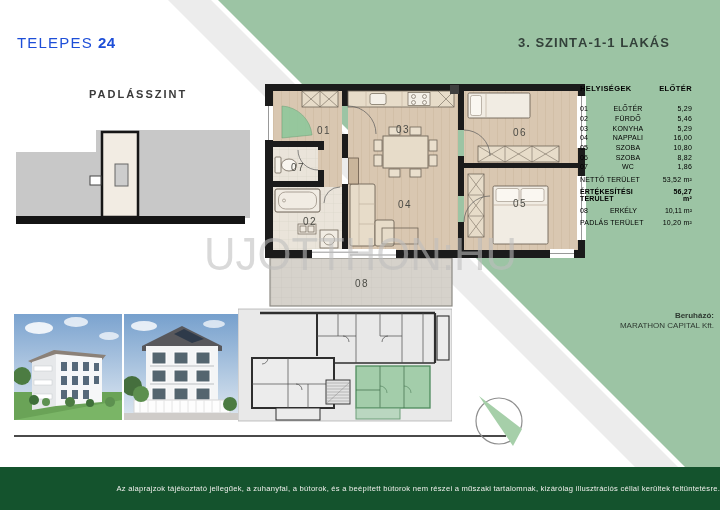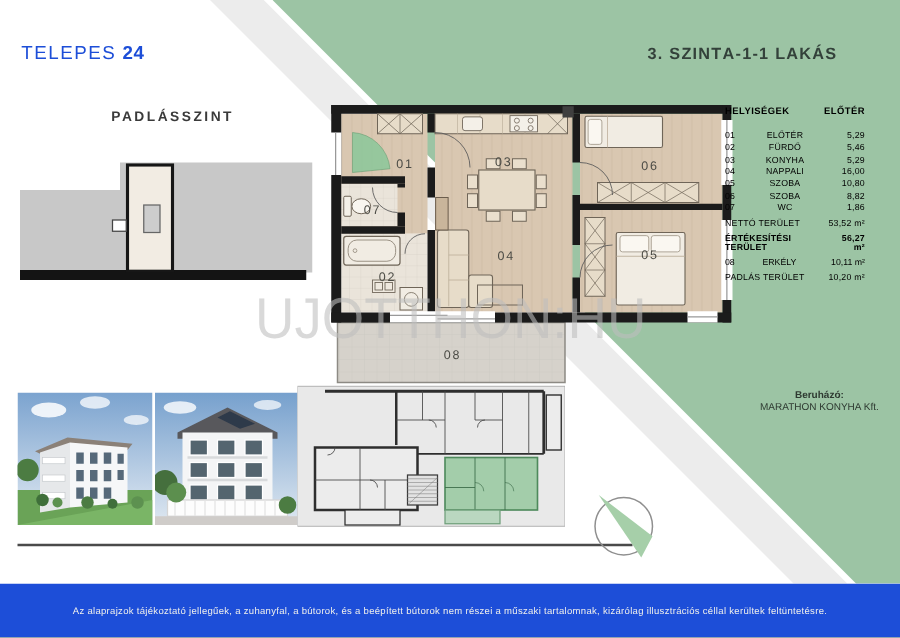--- a/index.html
+++ b/index.html
@@ -32,34 +32,34 @@
   .at-row{display:grid;grid-template-columns:15px 1fr 31px;font-size:7px;letter-spacing:.2px;height:9.7px;align-items:center;}
   .at-row .name{text-align:center;}
   .at-row .val{text-align:right;}
   .at-sum{display:flex;justify-content:space-between;font-size:7px;letter-spacing:.2px;margin-top:4.5px;align-items:baseline;}
   .at-sum.bold{font-weight:bold;margin-top:5px;}
   .at-extra{display:grid;grid-template-columns:15px 1fr 40px;font-size:7px;margin-top:5px;align-items:baseline;}
   .at-extra .name{text-align:center;}
   .at-extra .val{text-align:right;}
   .at-sum .val{text-align:right;}
   
-  .credits{position:absolute;right:17px;top:311px;text-align:center;color:#2e3a31;font-size:8px;line-height:9.5px;}
+  .credits{position:absolute;right:6px;top:311px;text-align:right;color:#2e3a31;font-size:8px;line-height:9.5px;}
   .credit-group{margin-bottom:7px;}
   .credit-group .role{font-weight:bold;}
   
   .watermark{
     position:absolute;left:204px;top:227px;z-index:6;
     font-size:46px;font-weight:400;color:rgba(190,190,190,.58);
     letter-spacing:0px;transform:scaleX(.95);transform-origin:left top;white-space:nowrap;
   }
   
   .rule{position:absolute;left:14px;top:435px;width:492px;height:2px;background:#4a4a4a;}
   
-  .footer{position:absolute;left:0;bottom:0;width:720px;height:43px;background:#1d4ed8;
-    display:flex;align-items:center;justify-content:center;}
+  .footer{position:absolute;left:0;bottom:0;width:720px;height:43px;background:#14532d;
+    display:flex;align-items:center;justify-content:flex-end;}
   .footer span{color:#efefec;font-size:7.6px;letter-spacing:.25px;}
   
   .abs{position:absolute;}
   svg text.rlabel{font-family:"Liberation Sans",sans-serif;font-size:10px;fill:#4b4b45;letter-spacing:1.5px;font-weight:500;}
 </style>
 </head>
 <body>
 
 <div class="page">
 
@@ -409,21 +409,21 @@
   <div class="rule"></div>
 
   <svg class="abs" style="left:470px;top:392px" width="60" height="60" viewBox="0 0 60 60">
     <circle cx="29" cy="29" r="23" fill="none" stroke="#8f8f8f" stroke-width="1.2"></circle>
     <polygon points="9,4 43,54 52,37" fill="#a6cfa9"></polygon>
   </svg>
 
   <div class="credits">
     <div class="credit-group">
       <div class="role">Beruházó:</div>
-      <div>MARATHON KONYHA Kft.</div>
+      <div>MARATHON CAPITAL Kft.</div>
     </div>
   </div>
 
   <div class="footer">
     <span>Az alaprajzok tájékoztató jellegűek, a zuhanyfal, a bútorok, és a beépített bútorok nem részei a műszaki tartalomnak, kizárólag illusztrációs céllal kerültek feltüntetésre.</span>
   </div>
 
 </div>
 
 </body></html>

